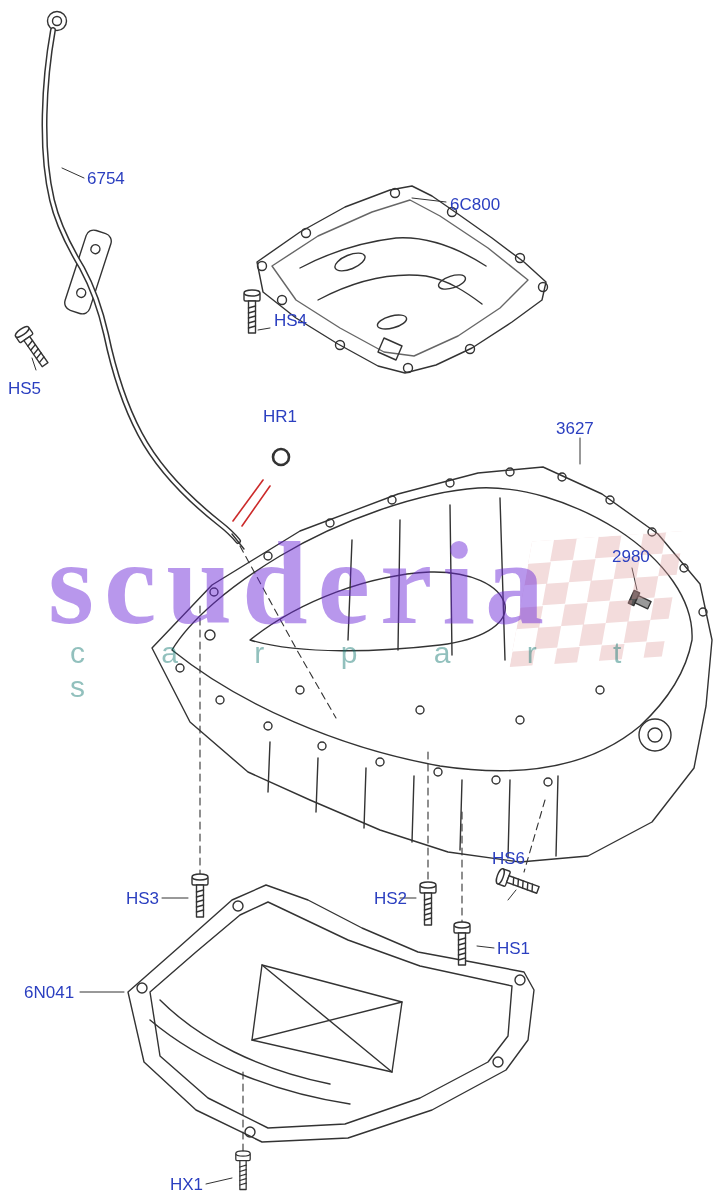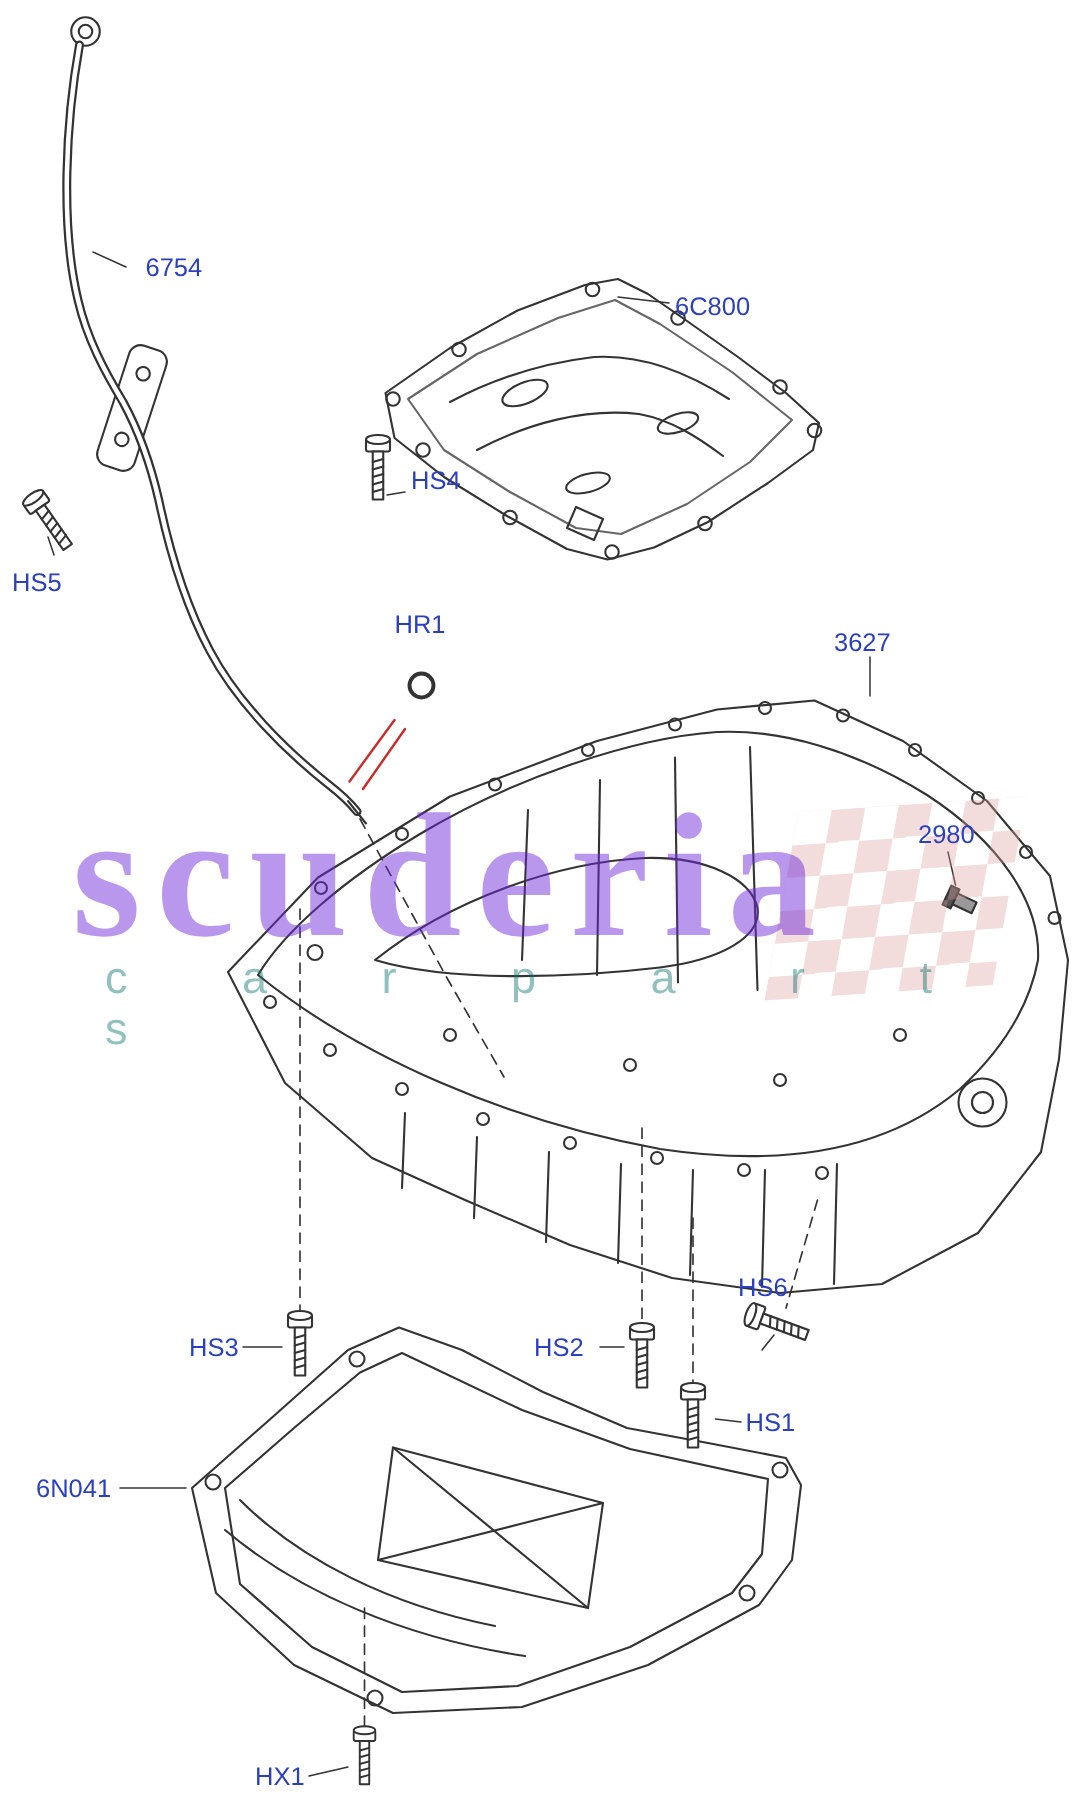--- a/index.html
+++ b/index.html
@@ -193,27 +193,27 @@
       <path d="M494,948 L477,946"></path>
       <path d="M80,992 L124,992"></path>
       <path d="M206,1184 L232,1178"></path>
     </g>
   </svg>
 
   <div class="wm wm-checker"></div>
   <div class="wm wm-brand">scuderia</div>
   <div class="wm wm-sub">c a r   p a r t s</div>
 
-  <span class="label" style="left:97px;top:170px">6754</span>
+  <span class="label" style="left:87px;top:170px">6754</span>
   <span class="label" style="left:450px;top:196px">6C800</span>
   <span class="label" style="left:8px;top:380px">HS5</span>
   <span class="label" style="left:274px;top:312px">HS4</span>
   <span class="label" style="left:263px;top:408px">HR1</span>
   <span class="label" style="left:556px;top:420px">3627</span>
   <span class="label" style="left:612px;top:548px">2980</span>
   <span class="label" style="left:126px;top:890px">HS3</span>
-  <span class="label" style="left:356px;top:890px">HS2</span>
+  <span class="label" style="left:374px;top:890px">HS2</span>
   <span class="label" style="left:492px;top:850px">HS6</span>
   <span class="label" style="left:497px;top:940px">HS1</span>
   <span class="label" style="left:24px;top:984px">6N041</span>
   <span class="label" style="left:170px;top:1176px">HX1</span>
 
 </div>
 
 </body></html>

